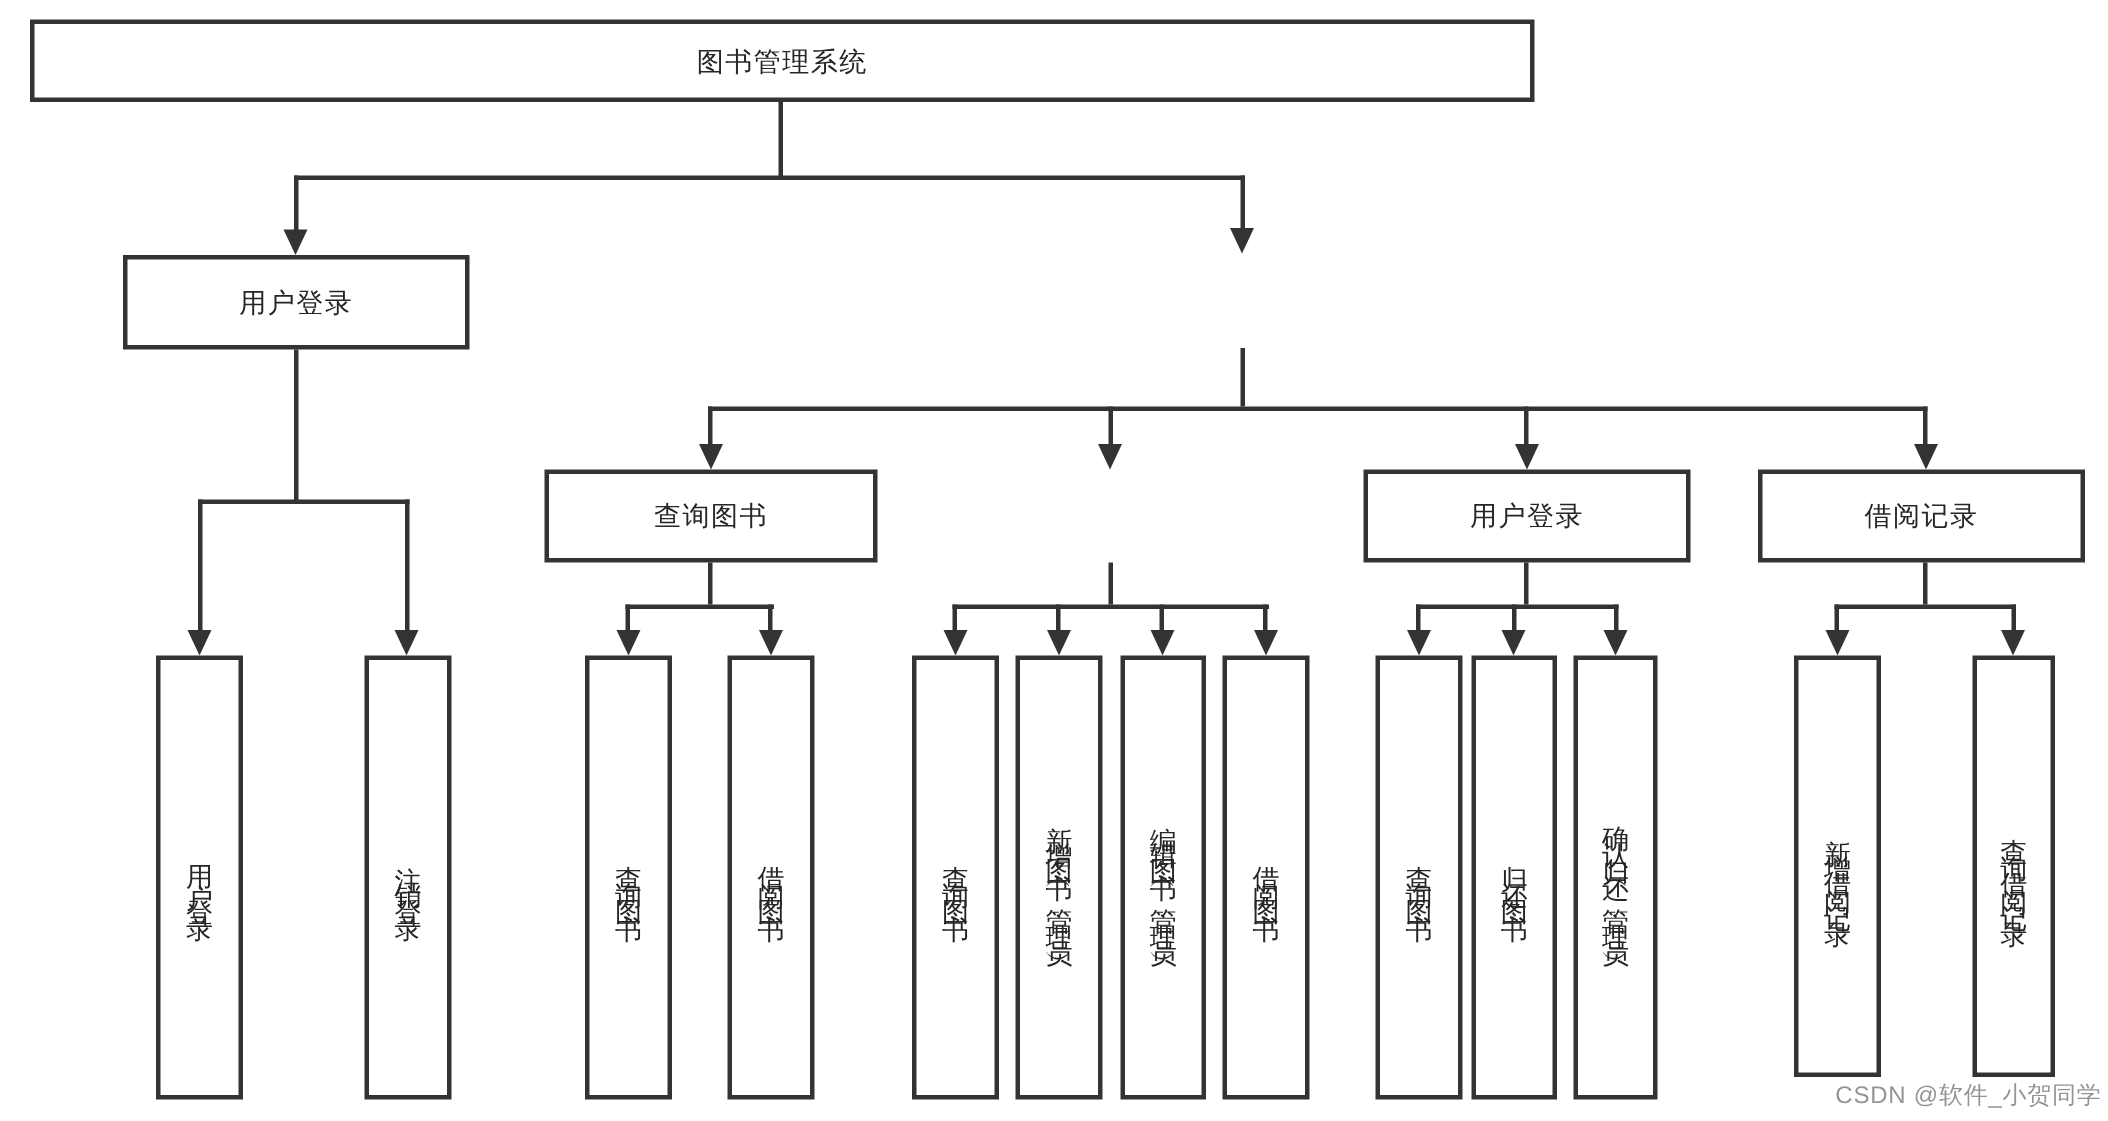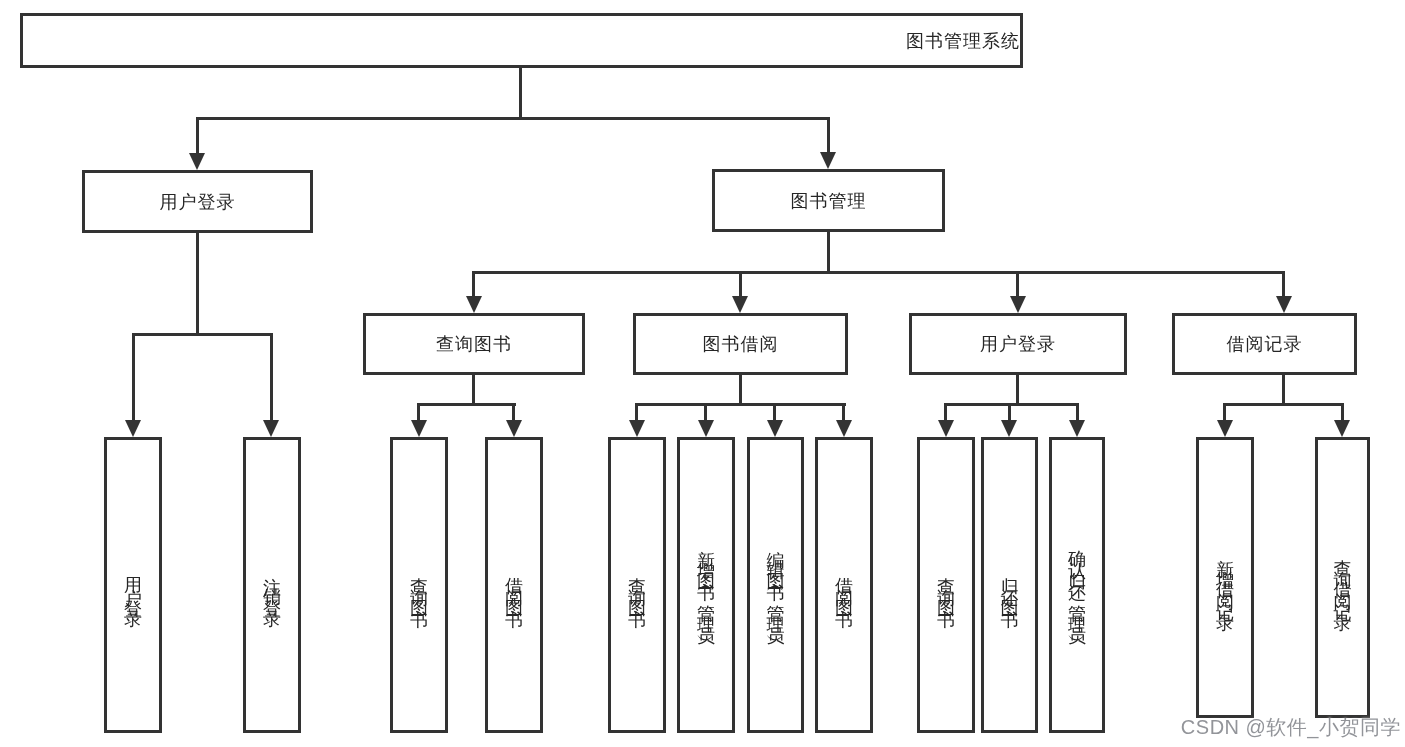--- a/index.html
+++ b/index.html
@@ -17,45 +17,42 @@
     font-size:18px;letter-spacing:11px;line-height:1;white-space:nowrap;
   }
   .hline{position:absolute;height:3px;background:#333;}
   .vline{position:absolute;width:3px;background:#333;}
   .arrow{
     position:absolute;width:0;height:0;
     border-left:8px solid transparent;border-right:8px solid transparent;
     border-top:17px solid #333;
   }
   .watermark{
-    position:absolute;right:4px;bottom:6px;font-size:20px;letter-spacing:.5px;
+    position:absolute;right:4px;bottom:6px;font-size:16px;letter-spacing:.5px;
     color:rgba(122,124,130,.82);text-shadow:0 0 3px #fff;z-index:10;white-space:nowrap;
   }
 </style>
 </head>
 <body>
 
 <div class="stage">
 
-  <div class="box" style="left:20px;top:13px;width:1003px;height:55px;justify-content:flex-end;">
+  <div class="box" style="left:20px;top:13px;width:1003px;height:55px;">
     <span>图书管理系统</span>
   </div>
 
   <div class="vline" style="left:519px;top:68px;height:52px;"></div>
   <div class="hline" style="left:196px;top:117px;width:634px;"></div>
   <div class="vline" style="left:196px;top:117px;height:37px;"></div>
   <div class="arrow" style="left:189px;top:153px;"></div>
   <div class="vline" style="left:827px;top:117px;height:36px;"></div>
   <div class="arrow" style="left:820px;top:152px;"></div>
 
   <div class="box" style="left:82px;top:170px;width:231px;height:63px;">
     <span>用户登录</span>
-  </div>
-  <div class="box" style="left:712px;top:169px;width:233px;height:63px;">
-    <span>图书管理</span>
   </div>
 
   <div class="vline" style="left:196px;top:233px;height:103px;"></div>
   <div class="hline" style="left:132px;top:333px;width:141px;"></div>
   <div class="vline" style="left:132px;top:333px;height:87px;"></div>
   <div class="arrow" style="left:125px;top:420px;"></div>
   <div class="vline" style="left:270px;top:333px;height:87px;"></div>
   <div class="arrow" style="left:263px;top:420px;"></div>
 
   <div class="vline" style="left:827px;top:232px;height:39px;"></div>
@@ -65,27 +62,24 @@
   <div class="vline" style="left:739px;top:271px;height:25px;"></div>
   <div class="arrow" style="left:732px;top:296px;"></div>
   <div class="vline" style="left:1016px;top:271px;height:25px;"></div>
   <div class="arrow" style="left:1010px;top:296px;"></div>
   <div class="vline" style="left:1282px;top:271px;height:25px;"></div>
   <div class="arrow" style="left:1276px;top:296px;"></div>
 
   <div class="box" style="left:363px;top:313px;width:222px;height:62px;">
     <span>查询图书</span>
   </div>
-  <div class="box" style="left:633px;top:313px;width:215px;height:62px;">
-    <span>图书借阅</span>
-  </div>
   <div class="box" style="left:909px;top:313px;width:218px;height:62px;">
     <span>用户登录</span>
   </div>
-  <div class="box" style="left:1172px;top:313px;width:185px;height:62px;">
+  <div class="box" style="left:1172px;top:313px;width:218px;height:62px;">
     <span>借阅记录</span>
   </div>
 
   <div class="vline" style="left:472px;top:375px;height:28px;"></div>
   <div class="hline" style="left:417px;top:403px;width:99px;"></div>
   <div class="vline" style="left:417px;top:403px;height:17px;"></div>
   <div class="arrow" style="left:411px;top:420px;"></div>
   <div class="vline" style="left:512px;top:403px;height:17px;"></div>
   <div class="arrow" style="left:506px;top:420px;"></div>
 

